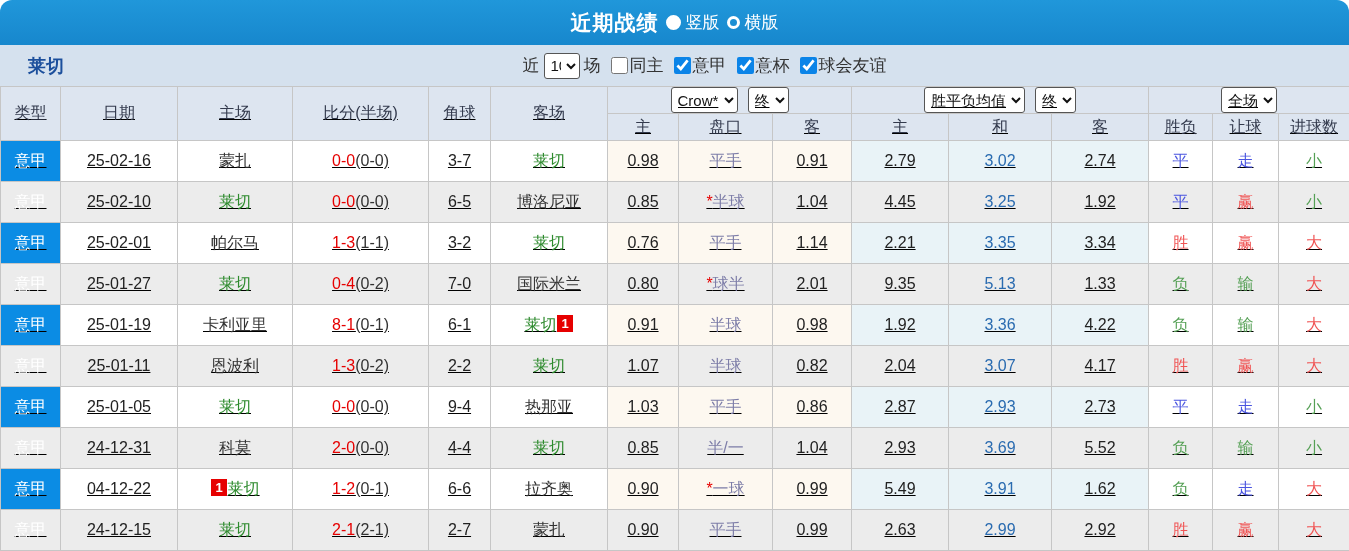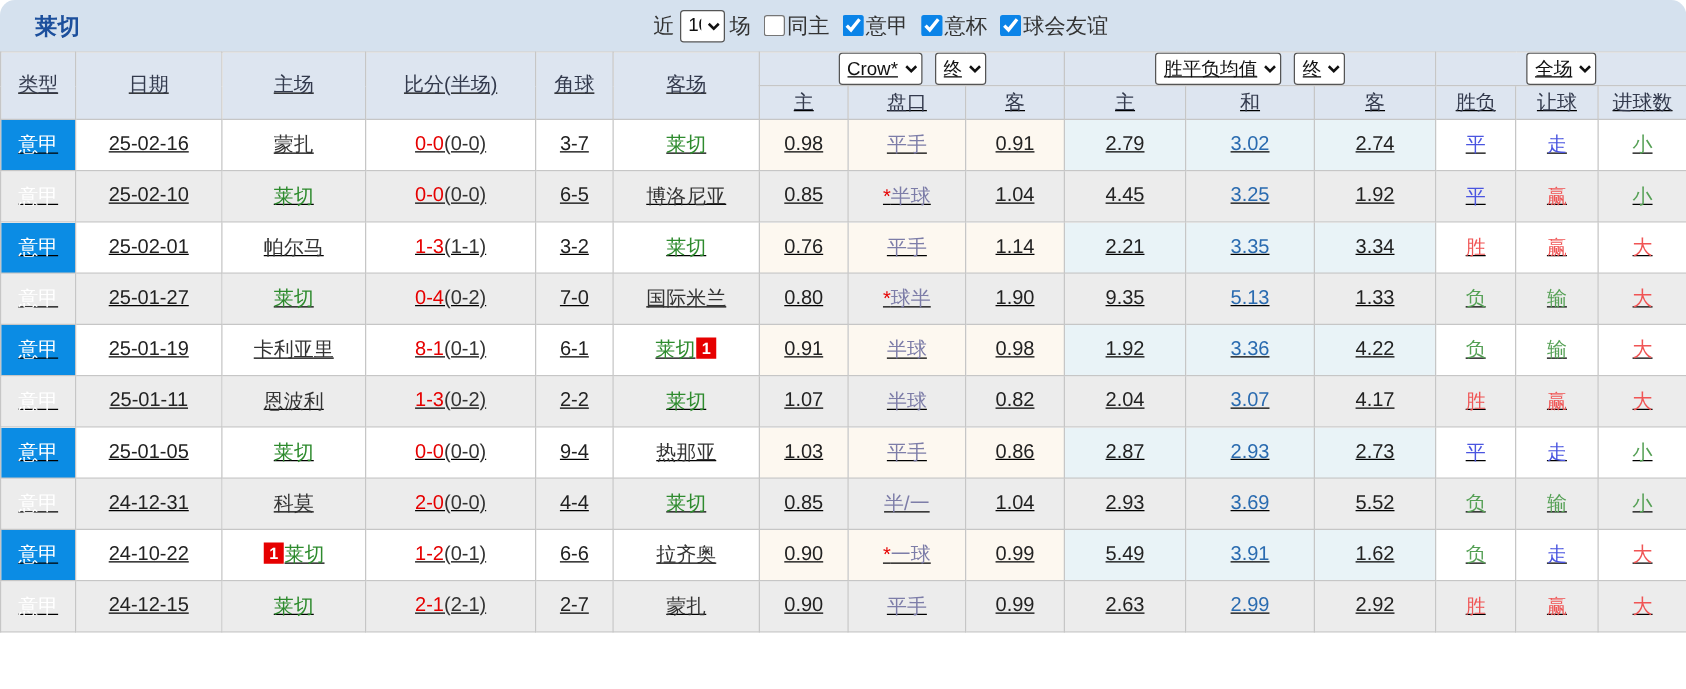--- a/index.html
+++ b/index.html
@@ -45,20 +45,31 @@
   td.euro.draw{color:#2a6bb0;}
   .c-red{color:#f05555;}
   .c-blue{color:#4a55e0;}
   .c-green{color:#55a055;}
 </style>
 </head>
 <body>
 
 <div class="app">
 
+  <div class="title-bar">
+    <span class="title">近期战绩</span>
+    <span class="radio-opt">
+      <span class="radio checked"></span>
+      <span>竖版</span>
+    </span>
+    <span class="radio-opt">
+      <span class="radio"></span>
+      <span>横版</span>
+    </span>
+  </div>
 
   <div class="filter-bar">
     <span class="team-label">莱切</span>
     <div class="filter-controls">
       <span>近</span>
       <select class="ctl" id="recentCount">
         <option>10</option>
       </select>
       <span>场</span>
       <span class="chk-label">
@@ -190,21 +201,21 @@
         </tr>
         <tr class="even">
           <td class="league">意甲</td>
           <td>25-01-27</td>
           <td><span class="team-focus">莱切</span></td>
           <td><span class="ft">0-4</span><span class="ht">(0-2)</span></td>
           <td>7-0</td>
           <td><span class="team-name">国际米兰</span></td>
           <td class="asian">0.80</td>
           <td class="asian"><span class="star">*</span><span class="hcap">球半</span></td>
-          <td class="asian">1.90</td>
+          <td class="asian">2.01</td>
           <td class="euro">9.35</td>
           <td class="euro draw">5.13</td>
           <td class="euro">1.33</td>
           <td class="c-green">负</td>
           <td class="c-green">输</td>
           <td class="c-red">大</td>
         </tr>
         <tr class="odd">
           <td class="league">意甲</td>
           <td>25-01-19</td>
@@ -268,21 +279,21 @@
           <td class="asian">1.04</td>
           <td class="euro">2.93</td>
           <td class="euro draw">3.69</td>
           <td class="euro">5.52</td>
           <td class="c-green">负</td>
           <td class="c-green">输</td>
           <td class="c-green">小</td>
         </tr>
         <tr class="odd">
           <td class="league">意甲</td>
-          <td>24-10-22</td>
+          <td>04-12-22</td>
           <td><span class="badge">1</span><span class="team-focus">莱切</span></td>
           <td><span class="ft">1-2</span><span class="ht">(0-1)</span></td>
           <td>6-6</td>
           <td><span class="team-name">拉齐奥</span></td>
           <td class="asian">0.90</td>
           <td class="asian"><span class="star">*</span><span class="hcap">一球</span></td>
           <td class="asian">0.99</td>
           <td class="euro">5.49</td>
           <td class="euro draw">3.91</td>
           <td class="euro">1.62</td>

